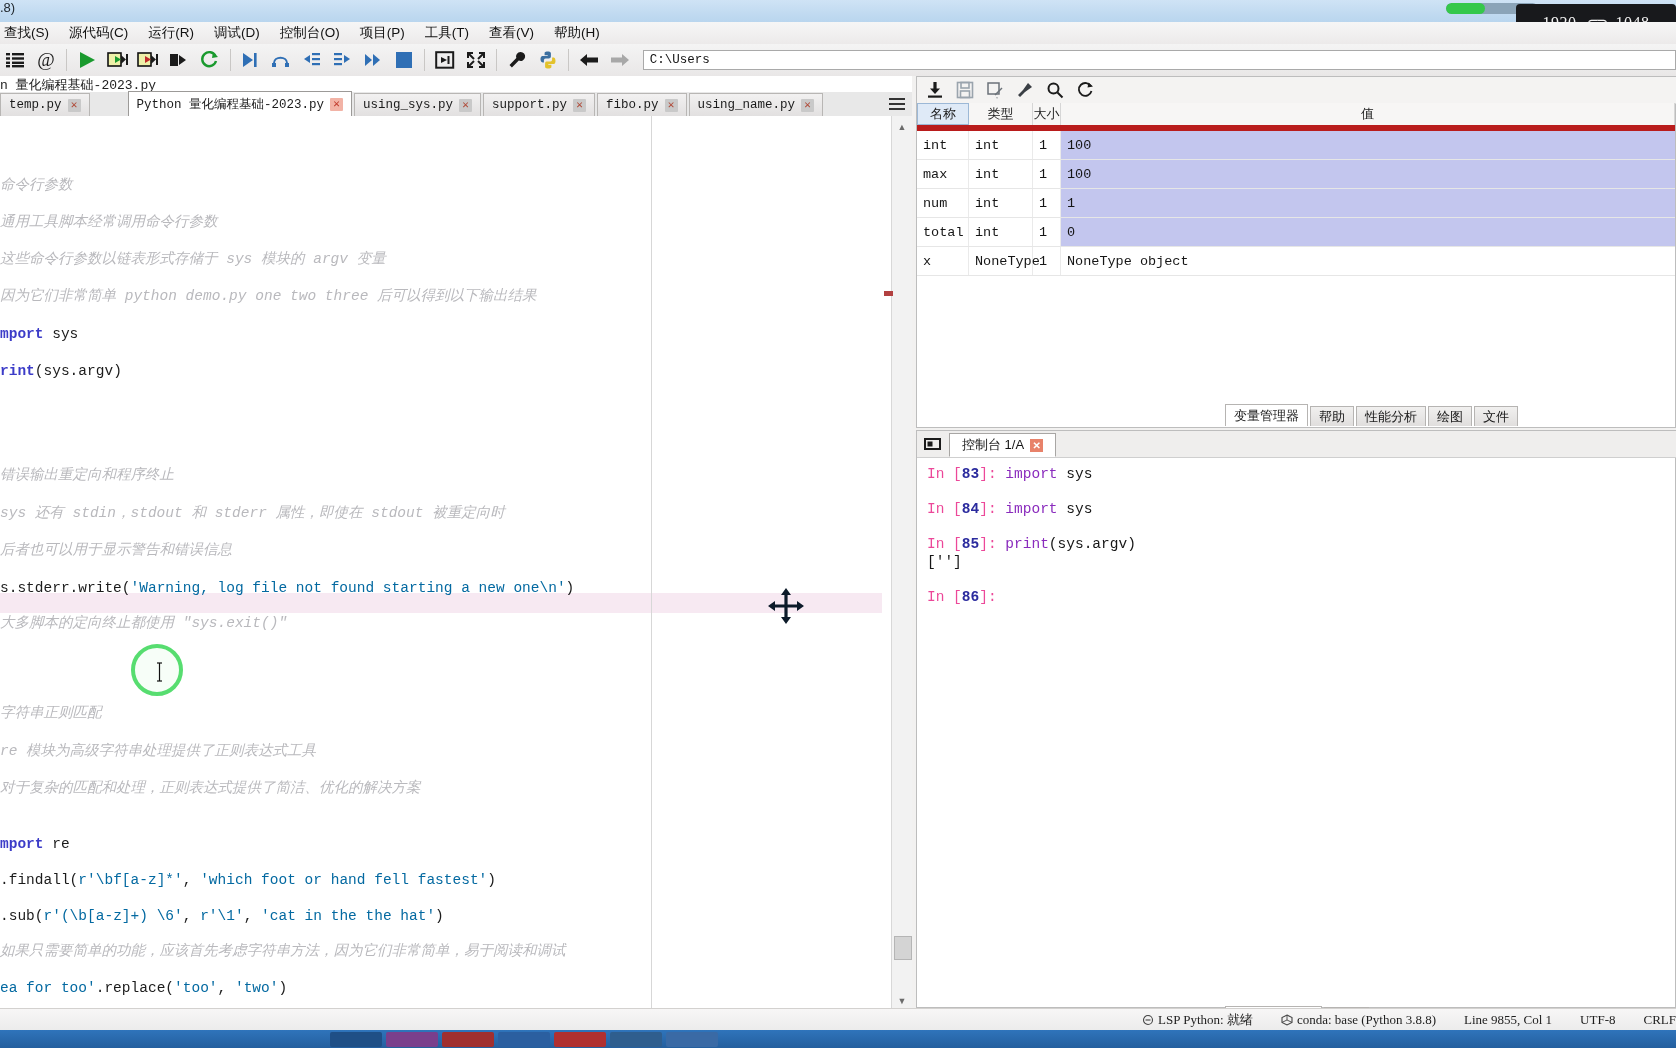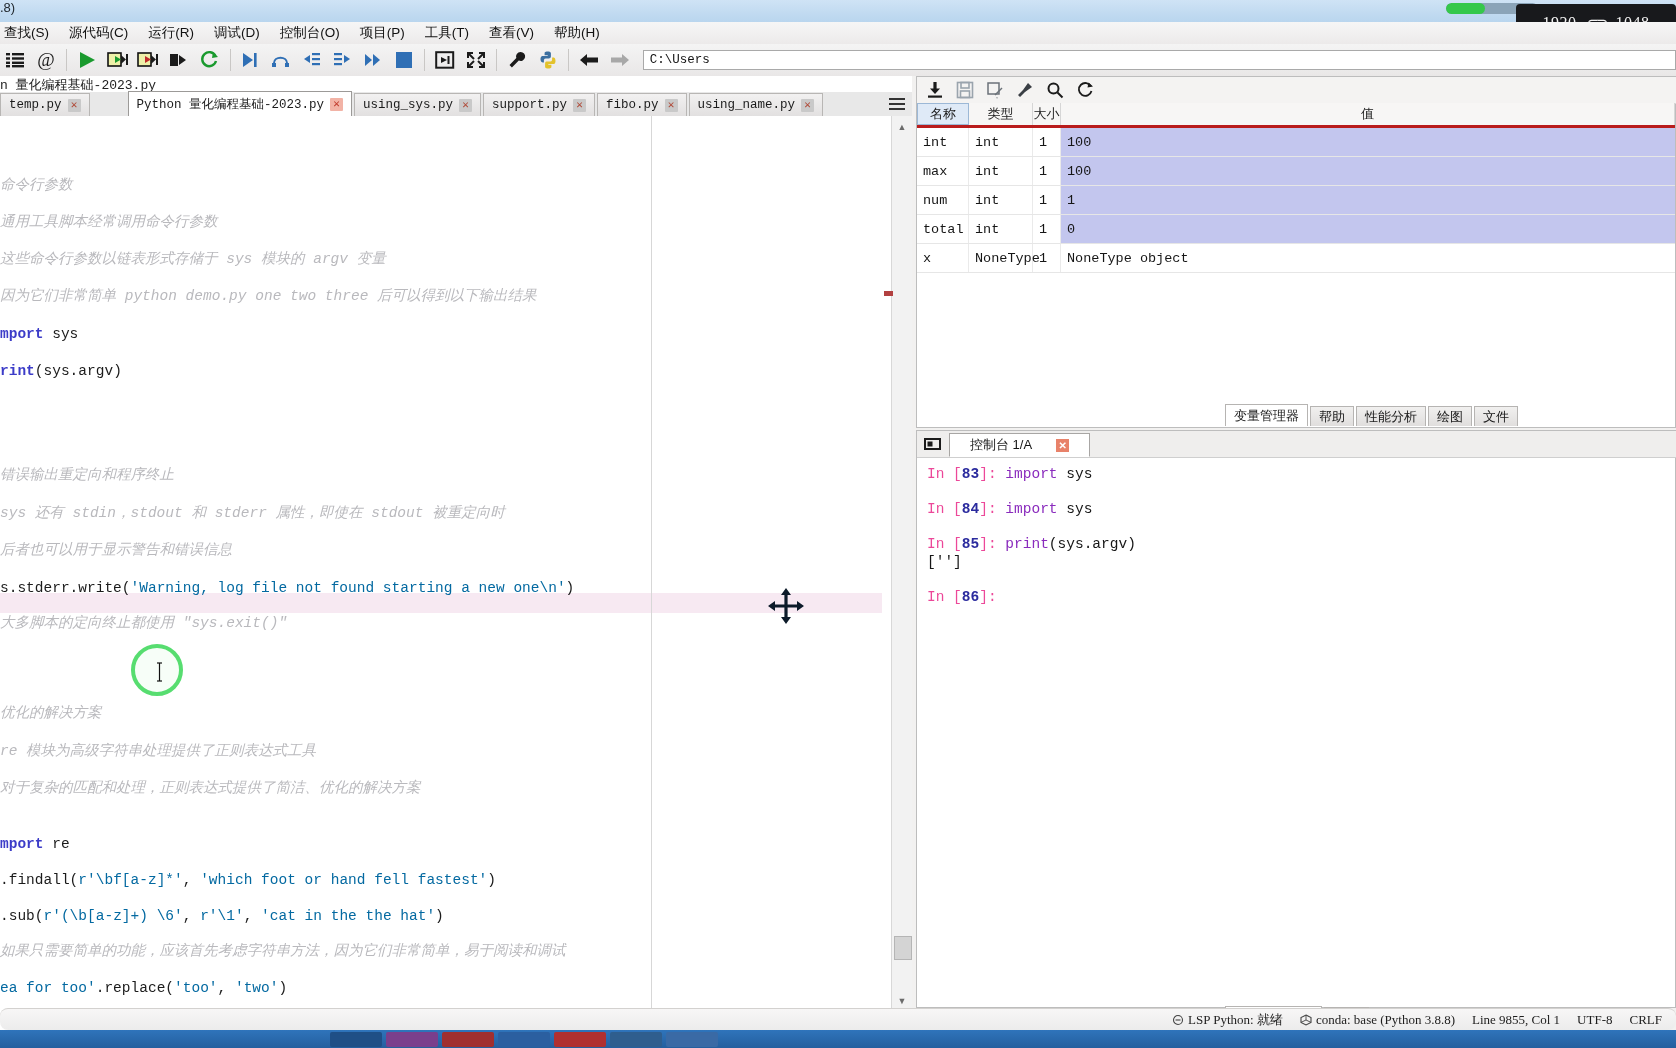--- a/index.html
+++ b/index.html
@@ -208,21 +208,21 @@
   }
   .var-toolbar {
     position: absolute; left:0; top:0; width: 100%; height: 26px;
     background: #f4f3f2; border-bottom: 1px solid #d9d9d9;
     display:flex; align-items:center; padding-left: 8px; gap: 10px;
   }
   .var-toolbar .vicon { width: 20px; height: 20px; display:flex; align-items:center; justify-content:center; }
   .vtable { position:absolute; left: 0; top: 26px; width: 100%; }
   .vthead {
     display: flex; height: 22px; background: #f7f6f5;
-    border-bottom: 3px solid #b91c1c;
+    border-bottom: 6px solid #b91c1c;
     font-size: 13px; color: #1b1b1b;
   }
   .vthead .th {
     display:flex; align-items:center; justify-content:center;
     border-right: 1px solid #d6d6d6; height: 100%;
     box-sizing: border-box;
   }
   .vthead .th.sel { background: #dfeaf7; border: 1px solid #9cb8d6; box-sizing:border-box; }
   .vrow { display:flex; height: 28px; border-bottom: 1px solid #e6e6e6;
           font-family:"Liberation Mono", monospace; font-size: 13.5px; color:#161616; }
@@ -255,21 +255,21 @@
   }
   .console-tabbar {
     position:absolute; left:0; top:0; width:100%; height: 26px;
     background: #efeeed; border-bottom:1px solid #cfcfcf;
     display:flex; align-items:flex-end; padding-left: 6px;
   }
   .con-icon { width: 20px; height: 22px; display:flex; align-items:center; justify-content:center; margin-right:6px; margin-bottom:2px;}
   .con-tab {
     height: 24px; box-sizing:border-box; background:#ffffff;
     border:1px solid #a8a6a4; border-bottom: 1px solid #ffffff;
-    display:flex; align-items:center; gap:24px; padding: 0 20px;
+    display:flex; align-items:center; gap:6px; padding: 0 12px;
     font-size: 13px; color:#151515;
   }
   .con-tab .closeb {
     width: 13px; height:13px; background:#e8826a; color:#fff;
     font-size: 10px; font-weight:bold; display:flex; align-items:center; justify-content:center;
   }
   .console-body {
     position:absolute; left:0; top:26px; width:100%; height: calc(100% - 26px);
     padding: 8px 10px; box-sizing:border-box; overflow:hidden;
     font-family: "Liberation Mono", monospace; font-size: 14.5px;
@@ -293,23 +293,23 @@
     font-family: "Liberation Serif", serif;
   }
   .ipytab.active { background:#ffffff; height: 20px; }
 
   
   .statusbar {
     position: absolute; left: 0; top: 1008px; width: 1676px; height: 22px;
     background: linear-gradient(180deg,#f7f6f6,#ececec);
     border-top: 1px solid #d3d1cf;
     display: flex; align-items: center; justify-content: flex-end;
-    gap: 17px; padding-right: 14px; box-sizing: border-box;
+    gap: 28px; box-sizing: border-box;
     font-family: "Liberation Serif", serif;
-    font-size: 13px; color: #1d1d1d; border-radius: 8px;
+    font-size: 13px; color: #1d1d1d;
   }
   .statusbar .si { display:flex; align-items:center; gap: 4px; white-space:nowrap; }
 
   
   .taskbar {
     position:absolute; left:0; top:1030px; width:1676px; height:18px;
     background: linear-gradient(180deg,#2f74bb 0%, #245f9e 100%);
     display:flex; align-items:center; gap: 4px; padding-left: 330px;
   }
   .tb-item { width: 52px; height: 15px; border-radius:2px; }
@@ -534,21 +534,21 @@
           <div class="code-line" style="top: 97px;"><span class="cmt">通用工具脚本经常调用命令行参数</span></div>
           <div class="code-line" style="top: 134px;"><span class="cmt">这些命令行参数以链表形式存储于 sys 模块的 argv 变量</span></div>
           <div class="code-line" style="top: 171px;"><span class="cmt">因为它们非常简单 python demo.py one two three 后可以得到以下输出结果</span></div>
           <div class="code-line" style="top: 209px;"><span class="kw">mport</span><span class="pln"> sys</span></div>
           <div class="code-line" style="top: 246px; text-align: center;"><span class="kw">rint</span><span class="pln">(sys.argv)</span></div>
           <div class="code-line" style="top: 350px;"><span class="cmt">错误输出重定向和程序终止</span></div>
           <div class="code-line" style="top: 388px;"><span class="cmt">sys 还有 stdin，stdout 和 stderr 属性，即使在 stdout 被重定向时</span></div>
           <div class="code-line" style="top: 425px;"><span class="cmt">后者也可以用于显示警告和错误信息</span></div>
           <div class="code-line" style="top: 463px;"><span class="pln">s.stderr.write(</span><span class="str">'Warning, log file not found starting a new one\n'</span><span class="pln">)</span></div>
           <div class="code-line" style="top: 498px;"><span class="cmt">大多脚本的定向终止都使用 "sys.exit()"</span></div>
-          <div class="code-line" style="top: 588px;"><span class="cmt">优化的解决方案</span></div>
+          <div class="code-line" style="top: 588px;"><span class="cmt">字符串正则匹配</span></div>
           <div class="code-line" style="top: 626px;"><span class="cmt">re 模块为高级字符串处理提供了正则表达式工具</span></div>
           <div class="code-line" style="top: 663px;"><span class="cmt">对于复杂的匹配和处理，正则表达式提供了简洁、优化的解决方案</span></div>
           <div class="code-line" style="top: 719px;"><span class="kw">mport</span><span class="pln"> re</span></div>
           <div class="code-line" style="top: 755px;"><span class="pln">.findall(</span><span class="str">r'\bf[a-z]*'</span><span class="pln">, </span><span class="str">'which foot or hand fell fastest'</span><span class="pln">)</span></div>
           <div class="code-line" style="top: 791px;"><span class="pln">.sub(</span><span class="str">r'(\b[a-z]+) \6'</span><span class="pln">, </span><span class="str">r'\1'</span><span class="pln">, </span><span class="str">'cat in the the hat'</span><span class="pln">)</span></div>
           <div class="code-line" style="top: 826px;"><span class="cmt">如果只需要简单的功能，应该首先考虑字符串方法，因为它们非常简单，易于阅读和调试</span></div>
           <div class="code-line" style="top: 863px;"><span class="str">ea for too'</span><span class="pln">.replace(</span><span class="str">'too'</span><span class="pln">, </span><span class="str">'two'</span><span class="pln">)</span></div>
         </div>
 
       <div class="click-ring"></div>

